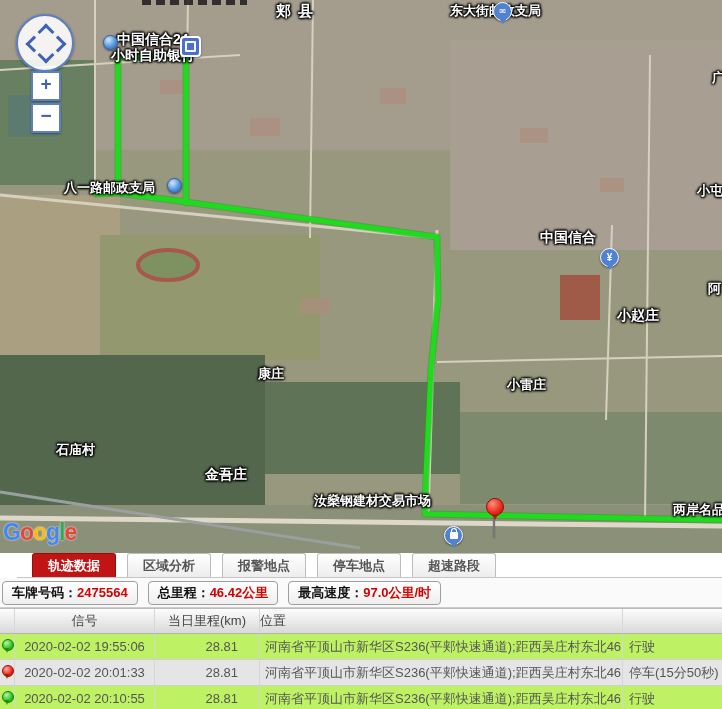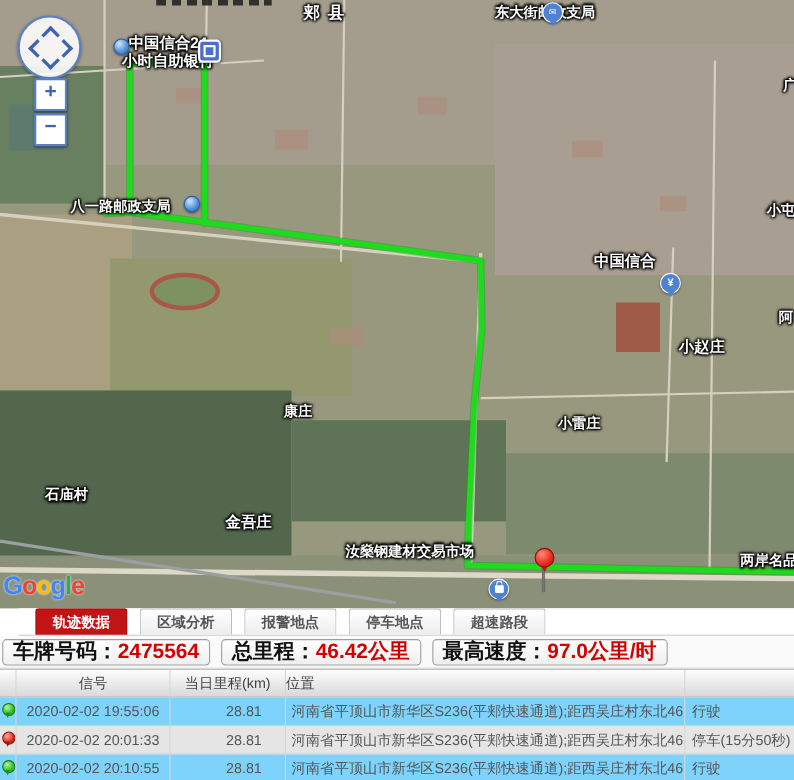--- a/index.html
+++ b/index.html
@@ -61,27 +61,27 @@
     border-bottom:1px solid #c6c6c6;display:flex;gap:11px;padding-left:15px;box-sizing:border-box;z-index:20;}
   .tab{width:84px;height:24px;line-height:24px;text-align:center;font-size:13px;font-weight:bold;color:#555;
     background:linear-gradient(#ffffff,#ededed);border:1px solid #bdbdbd;border-bottom:none;
     border-radius:3px 3px 0 0;box-sizing:border-box;cursor:pointer;}
   .tab.active{background:#c11414;color:#fff;border-color:#9a0d0d;}
 
   
   .stats{position:absolute;left:0;top:578px;width:722px;height:30px;background:#fafafa;
     border-bottom:1px solid #ccc;display:flex;gap:10px;align-items:center;padding-left:2px;box-sizing:border-box;z-index:20;}
   .statbox{height:22px;line-height:22px;padding:0 9px;border:1px solid #9e9e9e;border-radius:4px;
-    background:linear-gradient(#ffffff,#efefef);font-size:19px;font-weight:bold;white-space:nowrap;}
+    background:linear-gradient(#ffffff,#efefef);font-size:13px;font-weight:bold;white-space:nowrap;}
   .statbox .lab{color:#111;}
   .statbox .val{color:#d40000;}
 
   
   .grid{position:absolute;left:0;top:608px;width:722px;height:101px;overflow:hidden;font-size:13px;z-index:20;background:#fff;}
-  .grow{display:flex;height:25px;line-height:25px;border-bottom:1px solid #d0d0d0;color:#555;background:#7dd3fc;}
+  .grow{display:flex;height:25px;line-height:25px;border-bottom:1px solid #d0d0d0;color:#555;background:#bef264;}
   .grow.head{height:24px;line-height:24px;background:linear-gradient(#fdfdfd,#d9d9d9);color:#444;
     border-top:1px solid #bbb;border-bottom:1px solid #b5b5b5;}
   .grow.alt{background:#e5e5e5;}
   .gcell{border-right:1px solid #d6d6d6;box-sizing:border-box;overflow:hidden;white-space:nowrap;}
   .c-icon{width:15px;display:flex;align-items:center;justify-content:center;}
   .c-sig{width:140px;text-align:center;}
   .c-km{width:105px;text-align:right;padding-right:21px;}
   .c-loc{width:363px;padding-left:5px;}
   .c-st{flex:1;padding-left:6px;border-right:none;}
   .pin{position:relative;width:10px;height:15px;}
@@ -151,21 +151,21 @@
     <div class="maplabel big" style="left:258px;top:2px;">郏县</div>
     <div class="maplabel" style="left:450px;top:2px;">东大街邮政支局</div>
     <div class="maplabel" style="left:117px;top:31px;font-size:14px;">中国信合24</div>
     <div class="maplabel" style="left:111px;top:47px;font-size:14px;">小时自助银行</div>
     <div class="maplabel" style="left:64px;top:179px;">八一路邮政支局</div>
     <div class="maplabel" style="left:540px;top:229px;font-size:14px;">中国信合</div>
     <div class="maplabel" style="left:697px;top:182px;">小屯</div>
     <div class="maplabel" style="left:617px;top:307px;font-size:14px;">小赵庄</div>
     <div class="maplabel" style="left:258px;top:365px;">康庄</div>
     <div class="maplabel" style="left:507px;top:376px;">小雷庄</div>
-    <div class="maplabel" style="left:41px;top:441px;">石庙村</div>
+    <div class="maplabel" style="left:56px;top:441px;">石庙村</div>
     <div class="maplabel" style="left:205px;top:466px;font-size:14px;">金吾庄</div>
     <div class="maplabel" style="left:314px;top:492px;">汝燊钢建材交易市场</div>
     <div class="maplabel" style="left:673px;top:501px;">两岸名品</div>
     <div class="maplabel" style="left:708px;top:280px;">阿</div>
     <div class="maplabel" style="left:712px;top:69px;">广</div>
 
     <div class="marker blue-ball" style="left:103px;top:35px;"></div>
     <div class="marker atm" style="left:180px;top:36px;">
         <span class="inner"></span>
       </div>

